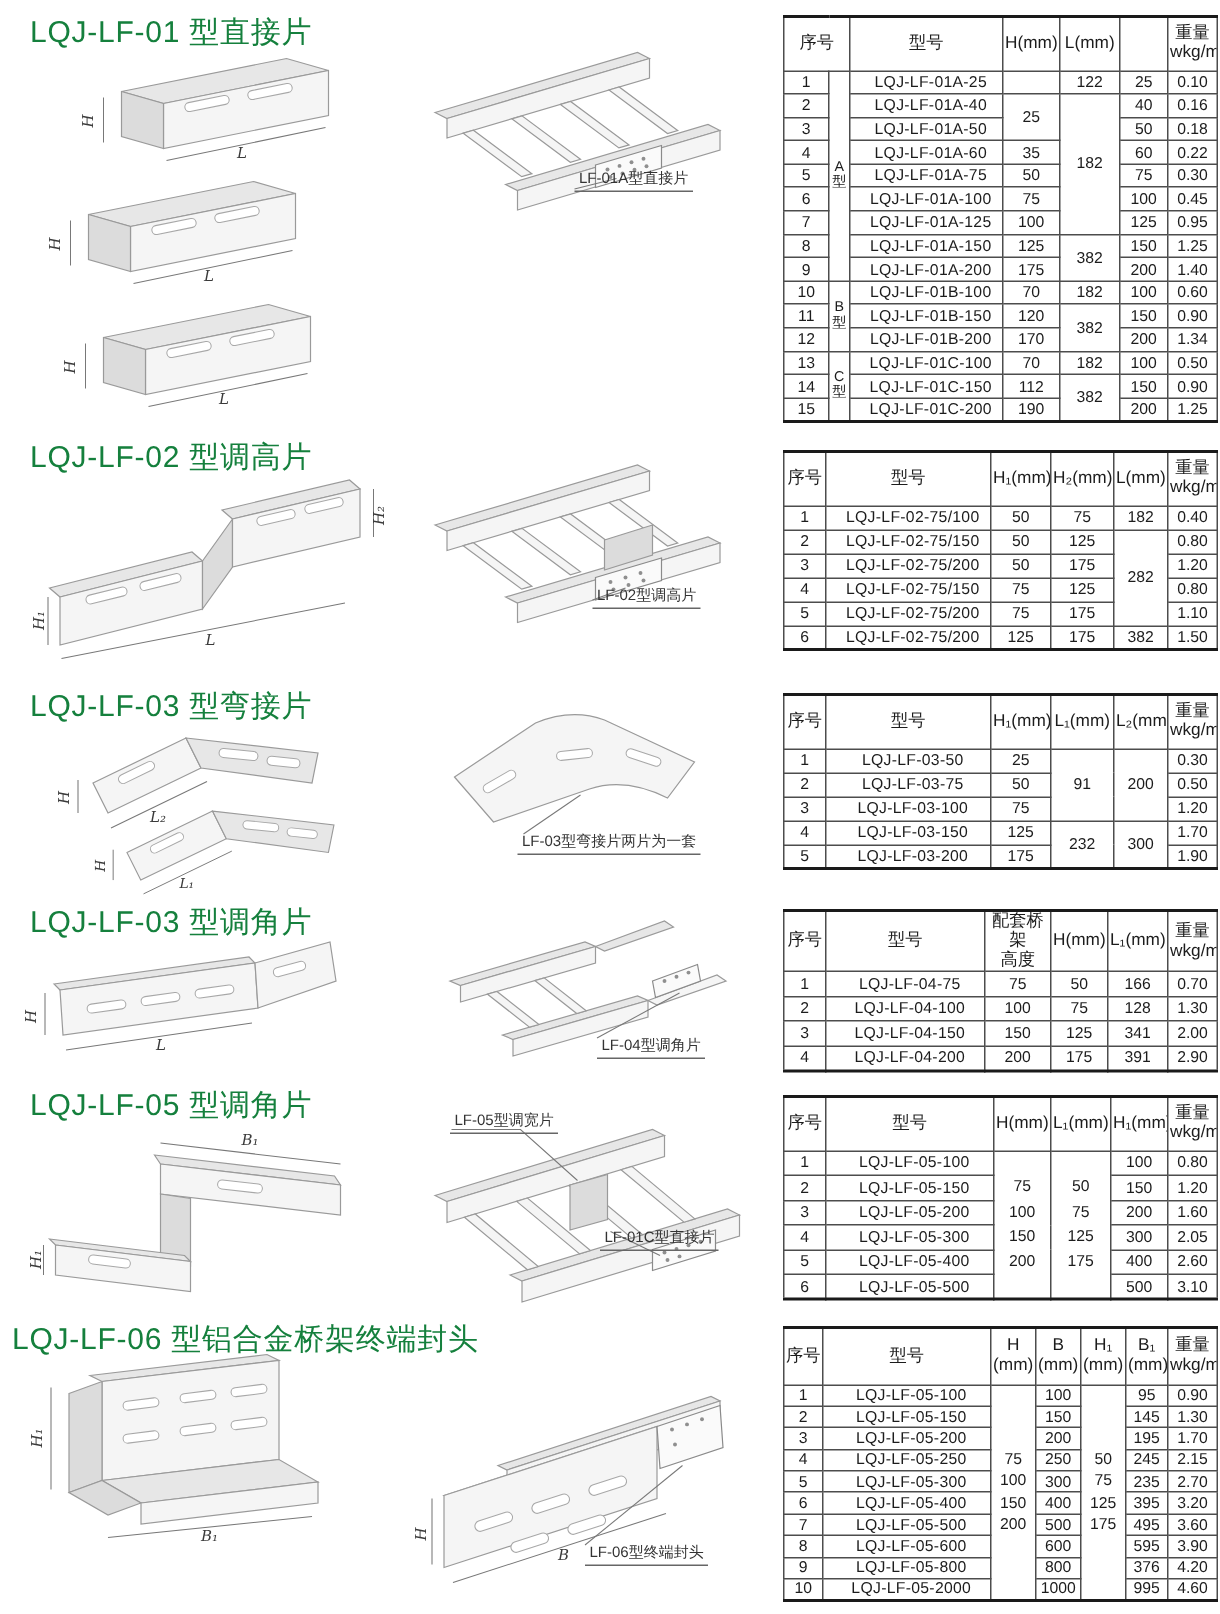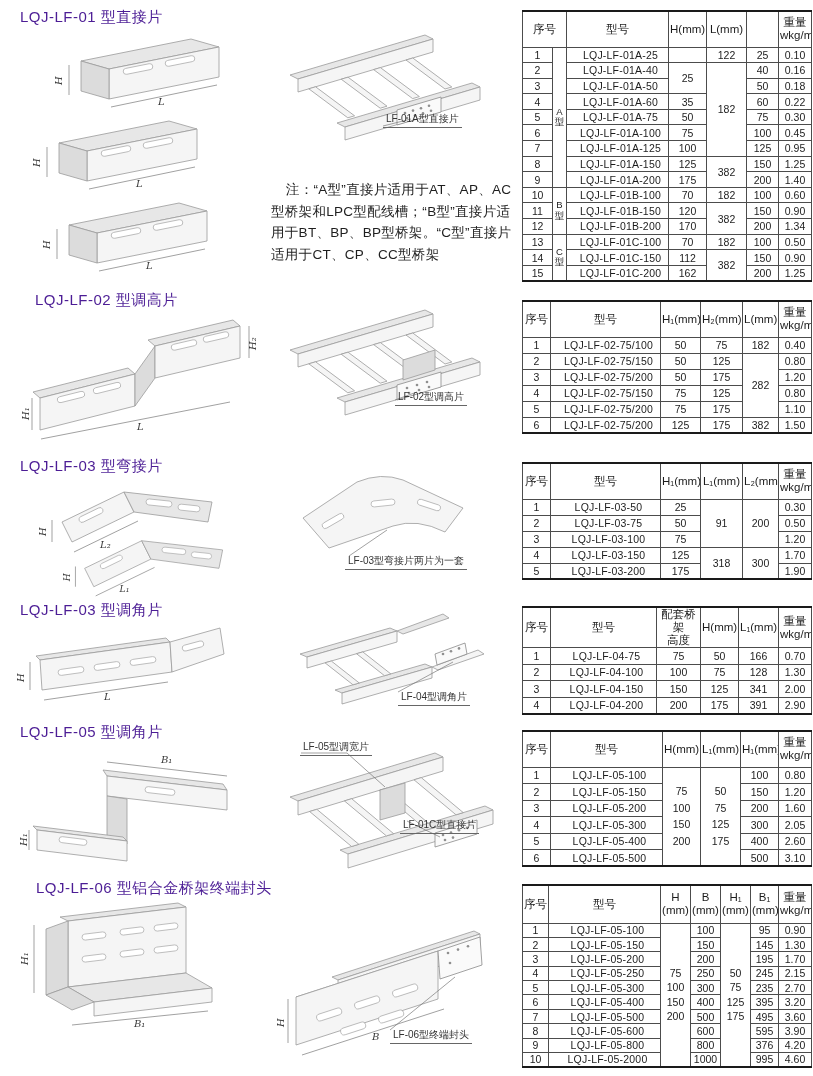--- a/index.html
+++ b/index.html
@@ -1,20 +1,20 @@
 <!DOCTYPE html>
 <html><head>
 <meta charset="utf-8">
 <style>
   * { margin:0; padding:0; box-sizing:border-box; }
   html,body { background:#fff; }
   body { font-family:"Liberation Sans","DejaVu Sans",sans-serif; color:#222; }
   .page { position:relative; width:813px; height:1076px; background:#fff; overflow:hidden; }
 
-  .sec-title { position:absolute; font-size:15px; color:#4c1d95; letter-spacing:.5px; white-space:nowrap; }
+  .sec-title { position:absolute; font-size:20px; color:#15803d; letter-spacing:.5px; white-space:nowrap; }
 
   .note { position:absolute; left:271px; top:179px; width:246px; font-size:13.5px; line-height:21.5px;
           color:#1e1e1e; text-indent:1.1em; letter-spacing:.3px; }
 
   .caption { position:absolute; font-size:10px; color:#333; border-bottom:1px solid #666;
              padding:0 3px 1px; white-space:nowrap; background:rgba(255,255,255,.0); z-index:5; }
 
   svg.draw { position:absolute; overflow:visible; }
   .face   { fill:#f5f5f5; stroke:#9a9a9a; stroke-width:.8; }
   .top    { fill:#e7e7e7; stroke:#9a9a9a; stroke-width:.8; }
@@ -41,27 +41,26 @@
   .t5 th { height:36px; } .t5 td { height:16.5px; }
   .t6 th { height:38px; } .t6 td { height:14.4px; font-size:10px; }
   .t5 .stk { line-height:16.5px; } .t6 .stk { line-height:14.4px; }
 </style>
 </head>
 <body>
 
 <div class="page">
 
   <div class="sec-title" style="left:20px;top:8px">LQJ-LF-01 型直接片</div>
-  <div class="sec-title" style="left:35px;top:291px">LQJ-LF-02 型调高片</div>
+  <div class="sec-title" style="left:20px;top:291px">LQJ-LF-02 型调高片</div>
   <div class="sec-title" style="left:20px;top:457px">LQJ-LF-03 型弯接片</div>
   <div class="sec-title" style="left:20px;top:601px">LQJ-LF-03 型调角片</div>
   <div class="sec-title" style="left:20px;top:723px">LQJ-LF-05 型调角片</div>
-  <div class="sec-title" style="left:36px;top:879px">LQJ-LF-06 型铝合金桥架终端封头</div>
-
-  <div class="note">注：“A型”直接片适用于AT、AP、AC型桥架和LPC型配线槽；“B型”直接片适用于BT、BP、BP型桥架。“C型”直接片适用于CT、CP、CC型桥架</div>
+  <div class="sec-title" style="left:8px;top:879px">LQJ-LF-06 型铝合金桥架终端封头</div>
+
 
   <svg class="draw" style="left:25px;top:33px" width="230" height="252" viewBox="0 0 230 252">
     <g transform="translate(28,2)">
       <polygon class="top" points="28,26 138,4 166,12 56,34"></polygon>
       <polygon class="face" points="56,34 166,12 166,42 56,64"></polygon>
       <polygon class="end" points="28,26 56,34 56,64 28,56"></polygon>
       <rect class="slot" x="70" y="31" width="30" height="6" rx="3" transform="rotate(-11.3 85 34)"></rect>
       <rect class="slot" x="112" y="23" width="30" height="6" rx="3" transform="rotate(-11.3 127 26)"></rect>
       <line class="dim" x1="16" y1="30" x2="16" y2="60"></line>
       <text class="dimlbl" x="9" y="50" transform="rotate(-90 9 50)">H</text>
@@ -435,21 +434,21 @@
           <td>14</td>
           <td class="mod">LQJ-LF-01C-150</td>
           <td>112</td>
           <td rowspan="2">382</td>
           <td>150</td>
           <td>0.90</td>
         </tr>
         <tr>
           <td>15</td>
           <td class="mod">LQJ-LF-01C-200</td>
-          <td>162</td>
+          <td>190</td>
           <td>200</td>
           <td>1.25</td>
         </tr>
       </tbody>
     </table>
   <table class="spec t2" style="left:522px;top:300px;width:289px">
     <colgroup>
         <col style="width:28px">
         <col style="width:110px">
         <col style="width:40px">
@@ -554,21 +553,21 @@
         <tr>
           <td>3</td>
           <td class="mod">LQJ-LF-03-100</td>
           <td>75</td>
           <td>1.20</td>
         </tr>
         <tr>
           <td>4</td>
           <td class="mod">LQJ-LF-03-150</td>
           <td>125</td>
-          <td rowspan="2">318</td>
+          <td rowspan="2">232</td>
           <td rowspan="2">300</td>
           <td>1.70</td>
         </tr>
         <tr>
           <td>5</td>
           <td class="mod">LQJ-LF-03-200</td>
           <td>175</td>
           <td>1.90</td>
         </tr>
       </tbody>

